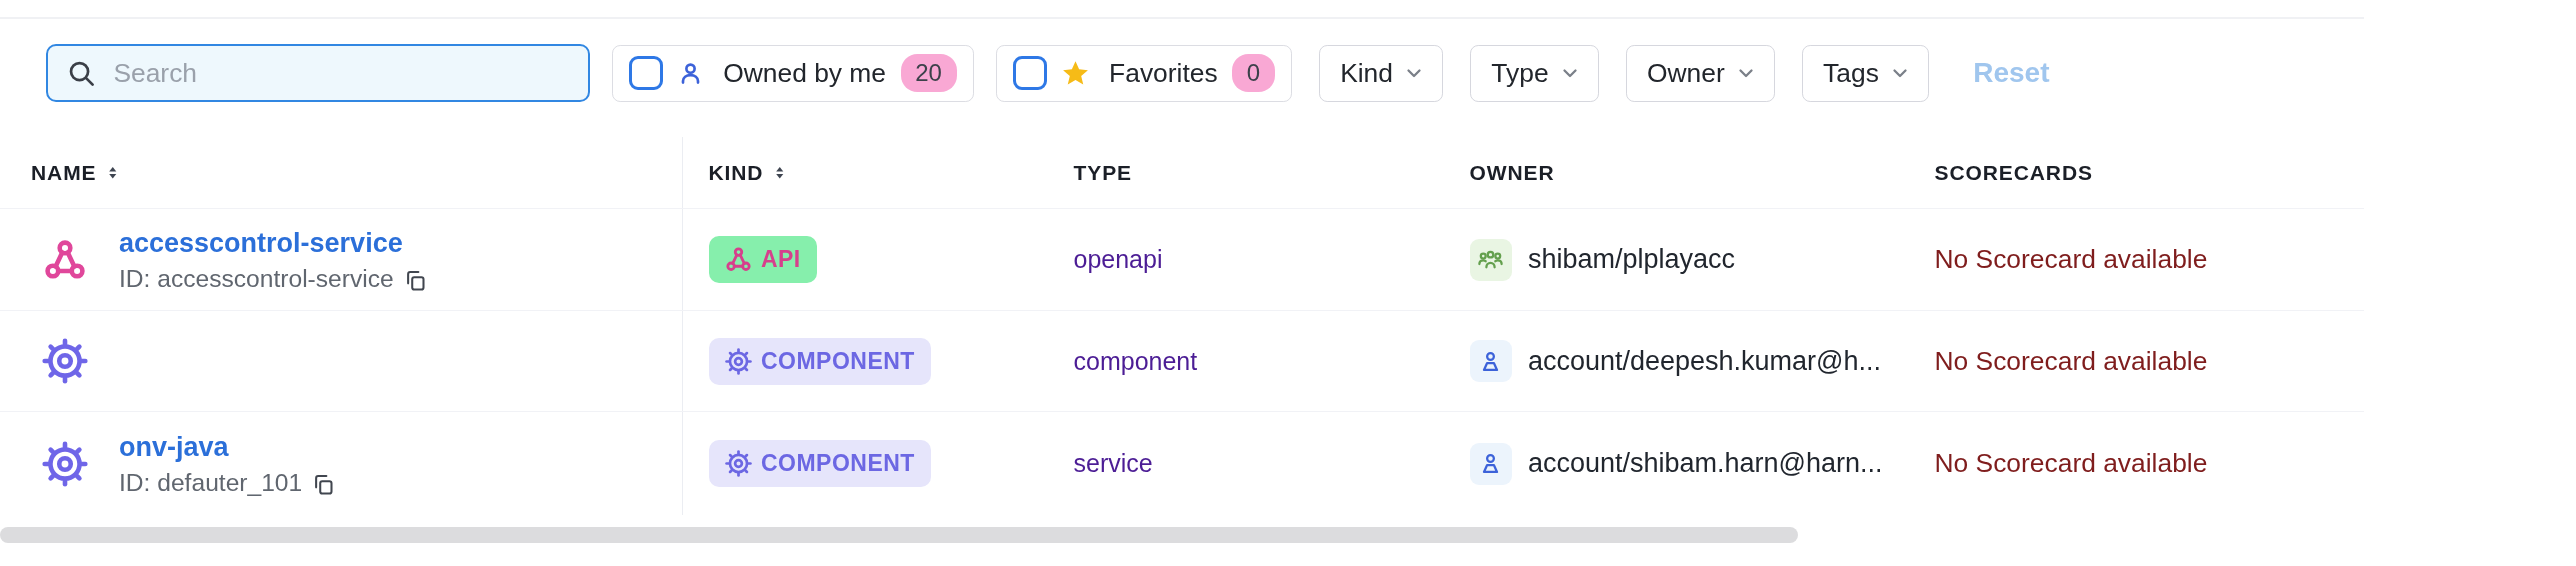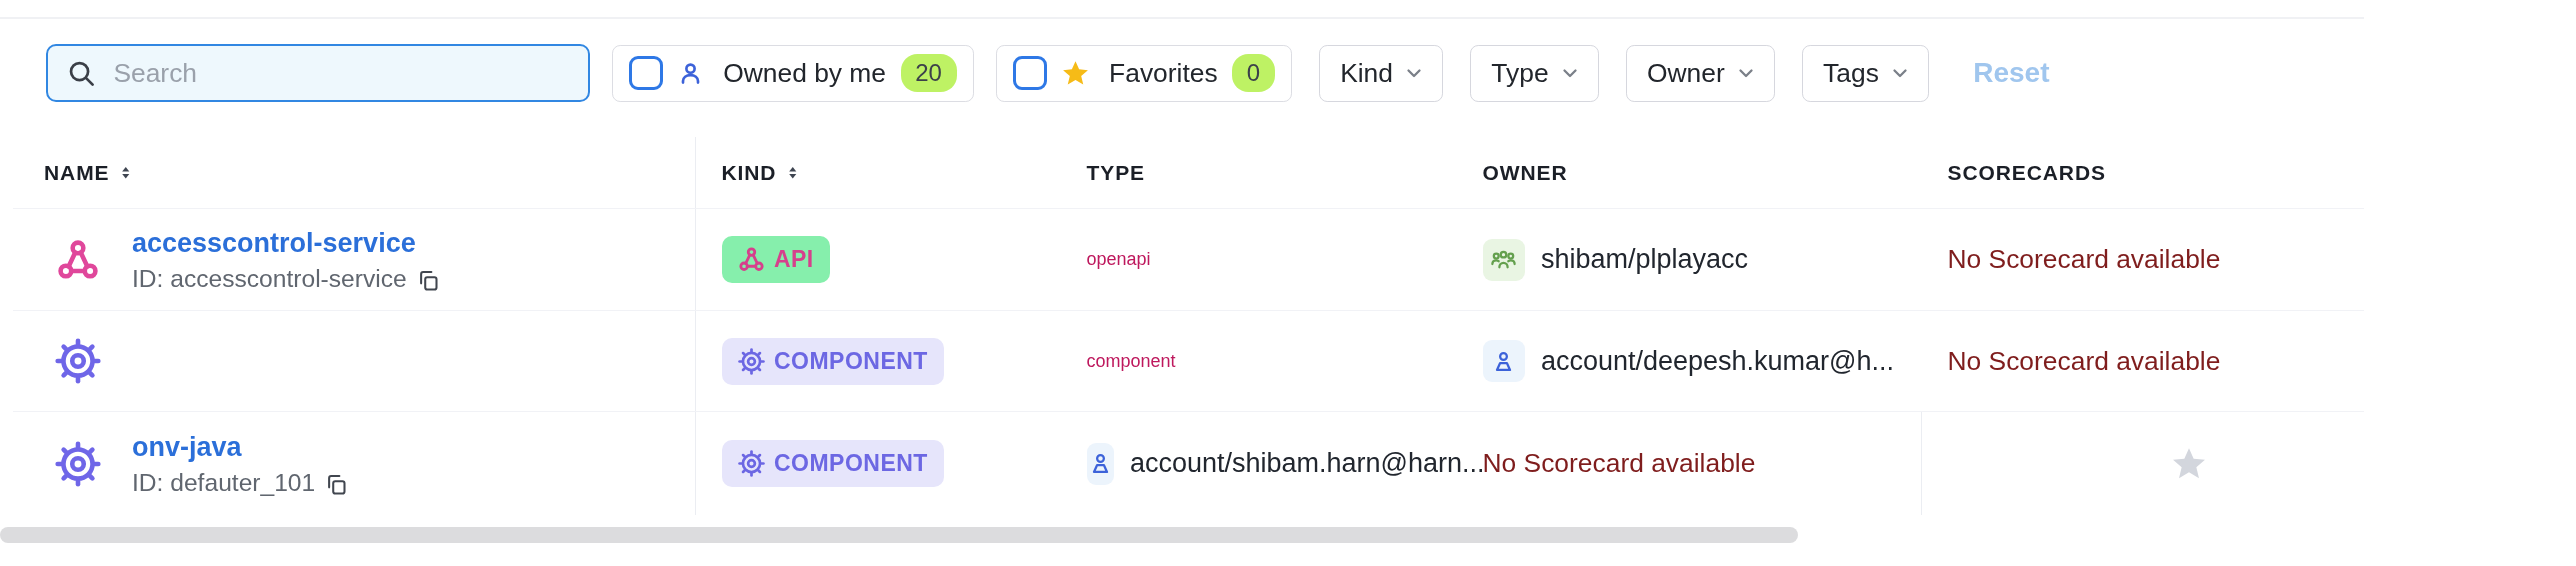--- a/index.html
+++ b/index.html
@@ -16,33 +16,33 @@
   .search-box svg { flex:0 0 auto; }
   .search-box input { border:none; outline:none; background:transparent; margin-left:16.4px;
     font-family:"Liberation Sans", sans-serif; font-size:26.4px; color:#353b43; width:438px; }
   .search-box input::placeholder { color:#9aa1ab; }
 
   .pill { display:flex; align-items:center; height:57px; background:#fff; border:1.8px solid #dcdde3;
     border-radius:8.2px; padding:0 16.4px; margin-left:22px; cursor:pointer; white-space:nowrap; }
   .checkbox { width:34px; height:34px; border:3.6px solid #2e78e6; border-radius:9px; background:#fff; }
   .pill .p-icon { margin-left:12.8px; display:flex; }
   .pill .p-label { margin-left:18px; font-size:26.4px; color:#22262c; }
-  .count-badge { margin-left:14.6px; background:#bef264; border-radius:16.4px; padding:4.6px 14.6px;
+  .count-badge { margin-left:14.6px; background:#f9a8d4; border-radius:16.4px; padding:4.6px 14.6px;
     font-size:24px; color:#3c414a; }
 
   .dropdown { display:flex; align-items:center; height:57px; background:#fff; border:1.8px solid #d6d7de;
     border-radius:8.2px; padding:0 16.4px 0 20px; margin-left:27px; cursor:pointer; white-space:nowrap; }
   .dropdown .d-label { font-size:26.4px; color:#22262c; }
   .dropdown svg { margin-left:9px; }
 
   .reset { margin-left:44px; font-size:28px; font-weight:700; color:#a0c6ee; cursor:pointer; }
 
   
   .table { position:absolute; top:137px; left:0; width:2543px; }
-  .thead, .trow { display:grid; grid-template-columns:683px 365px 396px 465px 534px 101px;margin-left:13px; }
+  .thead, .trow { display:grid; grid-template-columns:683px 365px 396px 465px 534px 101px; }
   .thead { height:71px; }
   .thead .cell { display:flex; align-items:center; }
   .th-label { font-size:21px; font-weight:700; color:#1b1f27; letter-spacing:0.9px; }
   .sort-icon { margin-left:9px; display:flex; }
   .cell-name-h { padding-left:31px; }
   .cell-pad { padding-left:25.5px; }
 
   .trow { border-top:1.8px solid #f1f2f6; }
   .trow .cell { display:flex; align-items:center; }
   .r1 { height:102px; } .r2 { height:101px; } .r3 { height:104px; }
@@ -56,21 +56,21 @@
   .name-link { font-size:27px; font-weight:700; color:#2b6fd9; text-decoration:none; line-height:33px; cursor:pointer; }
   .id-line { display:flex; align-items:flex-end; margin-top:5.5px; }
   .id-text { font-size:24.6px; color:#60666f; line-height:27px; }
   .id-line svg { margin-left:9px; cursor:pointer; }
 
   .badge { display:inline-flex; align-items:center; height:47px; border-radius:10px; padding:0 16.4px; }
   .badge .b-label { font-size:23px; font-weight:700; margin-left:9px; letter-spacing:0.5px; }
   .badge-api { background:#86efac; } .badge-api .b-label { color:#d6408c; }
   .badge-component { background:#e6e5fb; } .badge-component .b-label { color:#6c67e3; }
 
-  .type-text { font-size:18px; color:#be185d; }
+  .type-text { font-size:25px; color:#4c1d95; }
 
   .owner-chip { width:42px; height:42px; border-radius:9px; display:flex; align-items:center; justify-content:center; }
   .chip-green { background:#e9f5e3; }
   .chip-blue  { background:#ecf4fc; }
   .owner-text { margin-left:16.4px; font-size:27px; color:#21262e; white-space:nowrap; }
 
   .score-text { font-size:26.4px; color:#7f1d1d; }
 
   .star-cell { justify-content:center; cursor:pointer; }
 
@@ -335,20 +335,23 @@
               <line x1="20.8" y1="12" x2="22.6" y2="12"></line>
             <line x1="5.8" y1="5.8" x2="4.5" y2="4.5"></line>
               <line x1="18.2" y1="18.2" x2="19.5" y2="19.5"></line>
             <line x1="5.8" y1="18.2" x2="4.5" y2="19.5"></line>
               <line x1="18.2" y1="5.8" x2="19.5" y2="4.5"></line>
           </svg>
           <span class="b-label">COMPONENT</span>
         </span>
       </div>
       <div class="cell cell-pad">
+          <span class="type-text">service</span>
+        </div>
+      <div class="cell cell-pad">
         <span class="owner-chip chip-blue">
           <svg width="27" height="27" viewBox="0 0 24 24" fill="none" stroke="#3c62d9" stroke-width="2" stroke-linecap="round" stroke-linejoin="round">
             <circle cx="12" cy="7.6" r="3"></circle>
               <path d="M6.2 19.5L9 13.4h6l2.8 6.1z"></path>
           </svg>
         </span>
         <span class="owner-text">account/shibam.harn@harn...</span>
       </div>
       <div class="cell cell-pad col-score">
           <span class="score-text">No Scorecard available</span>

